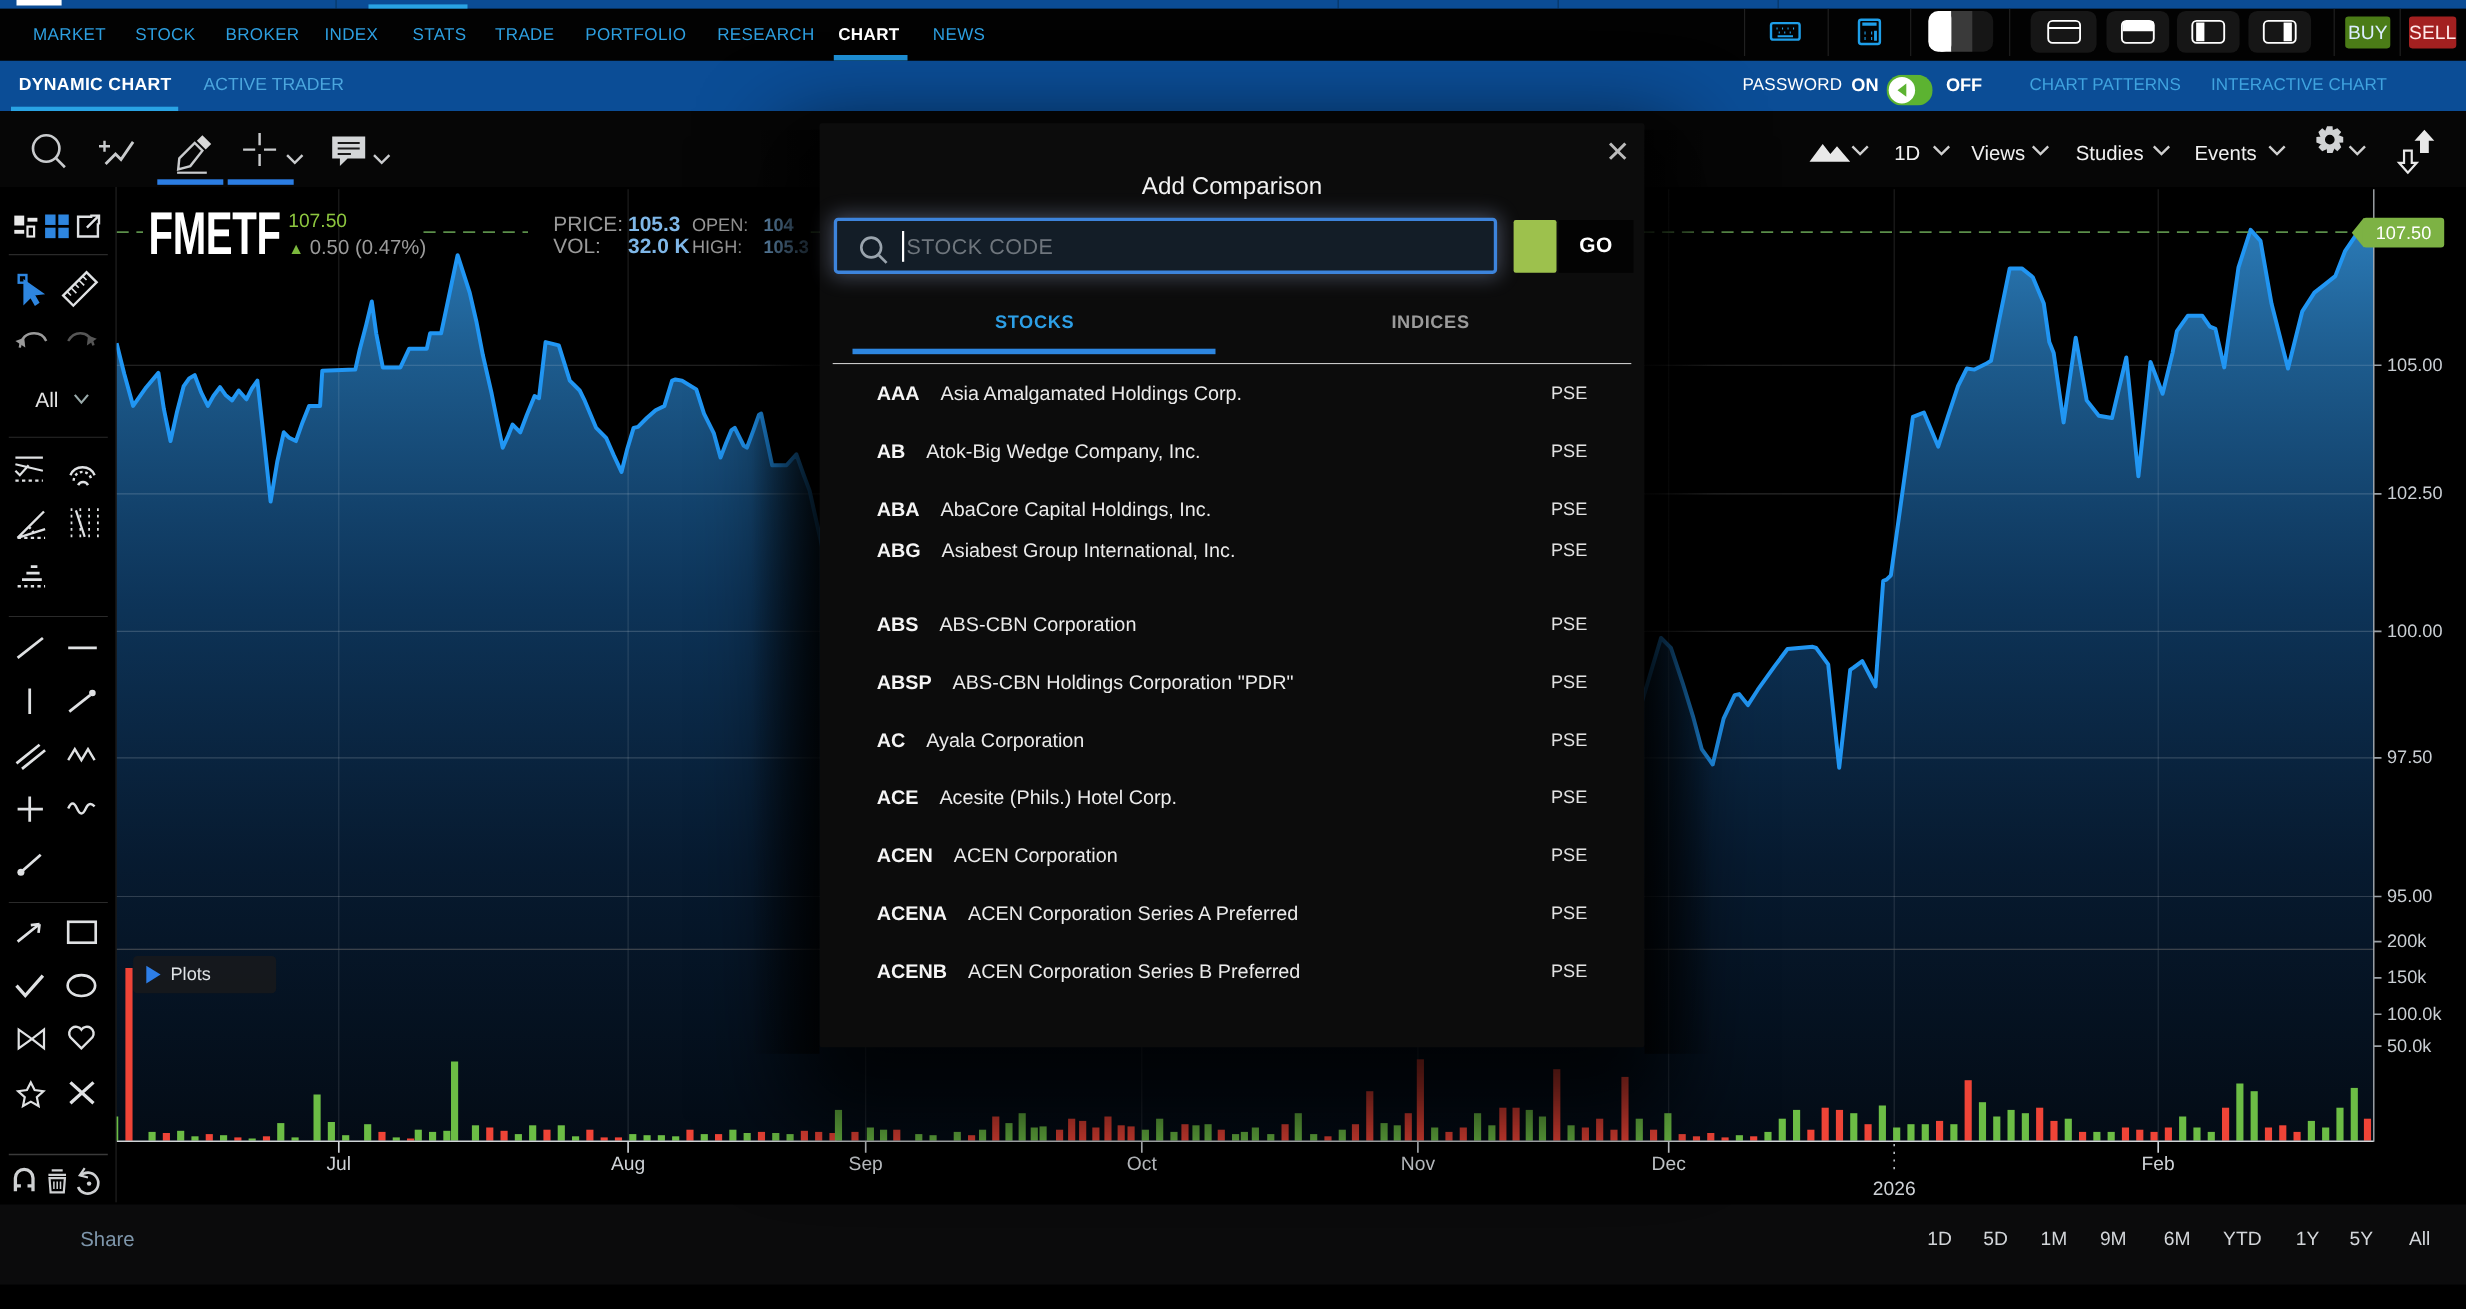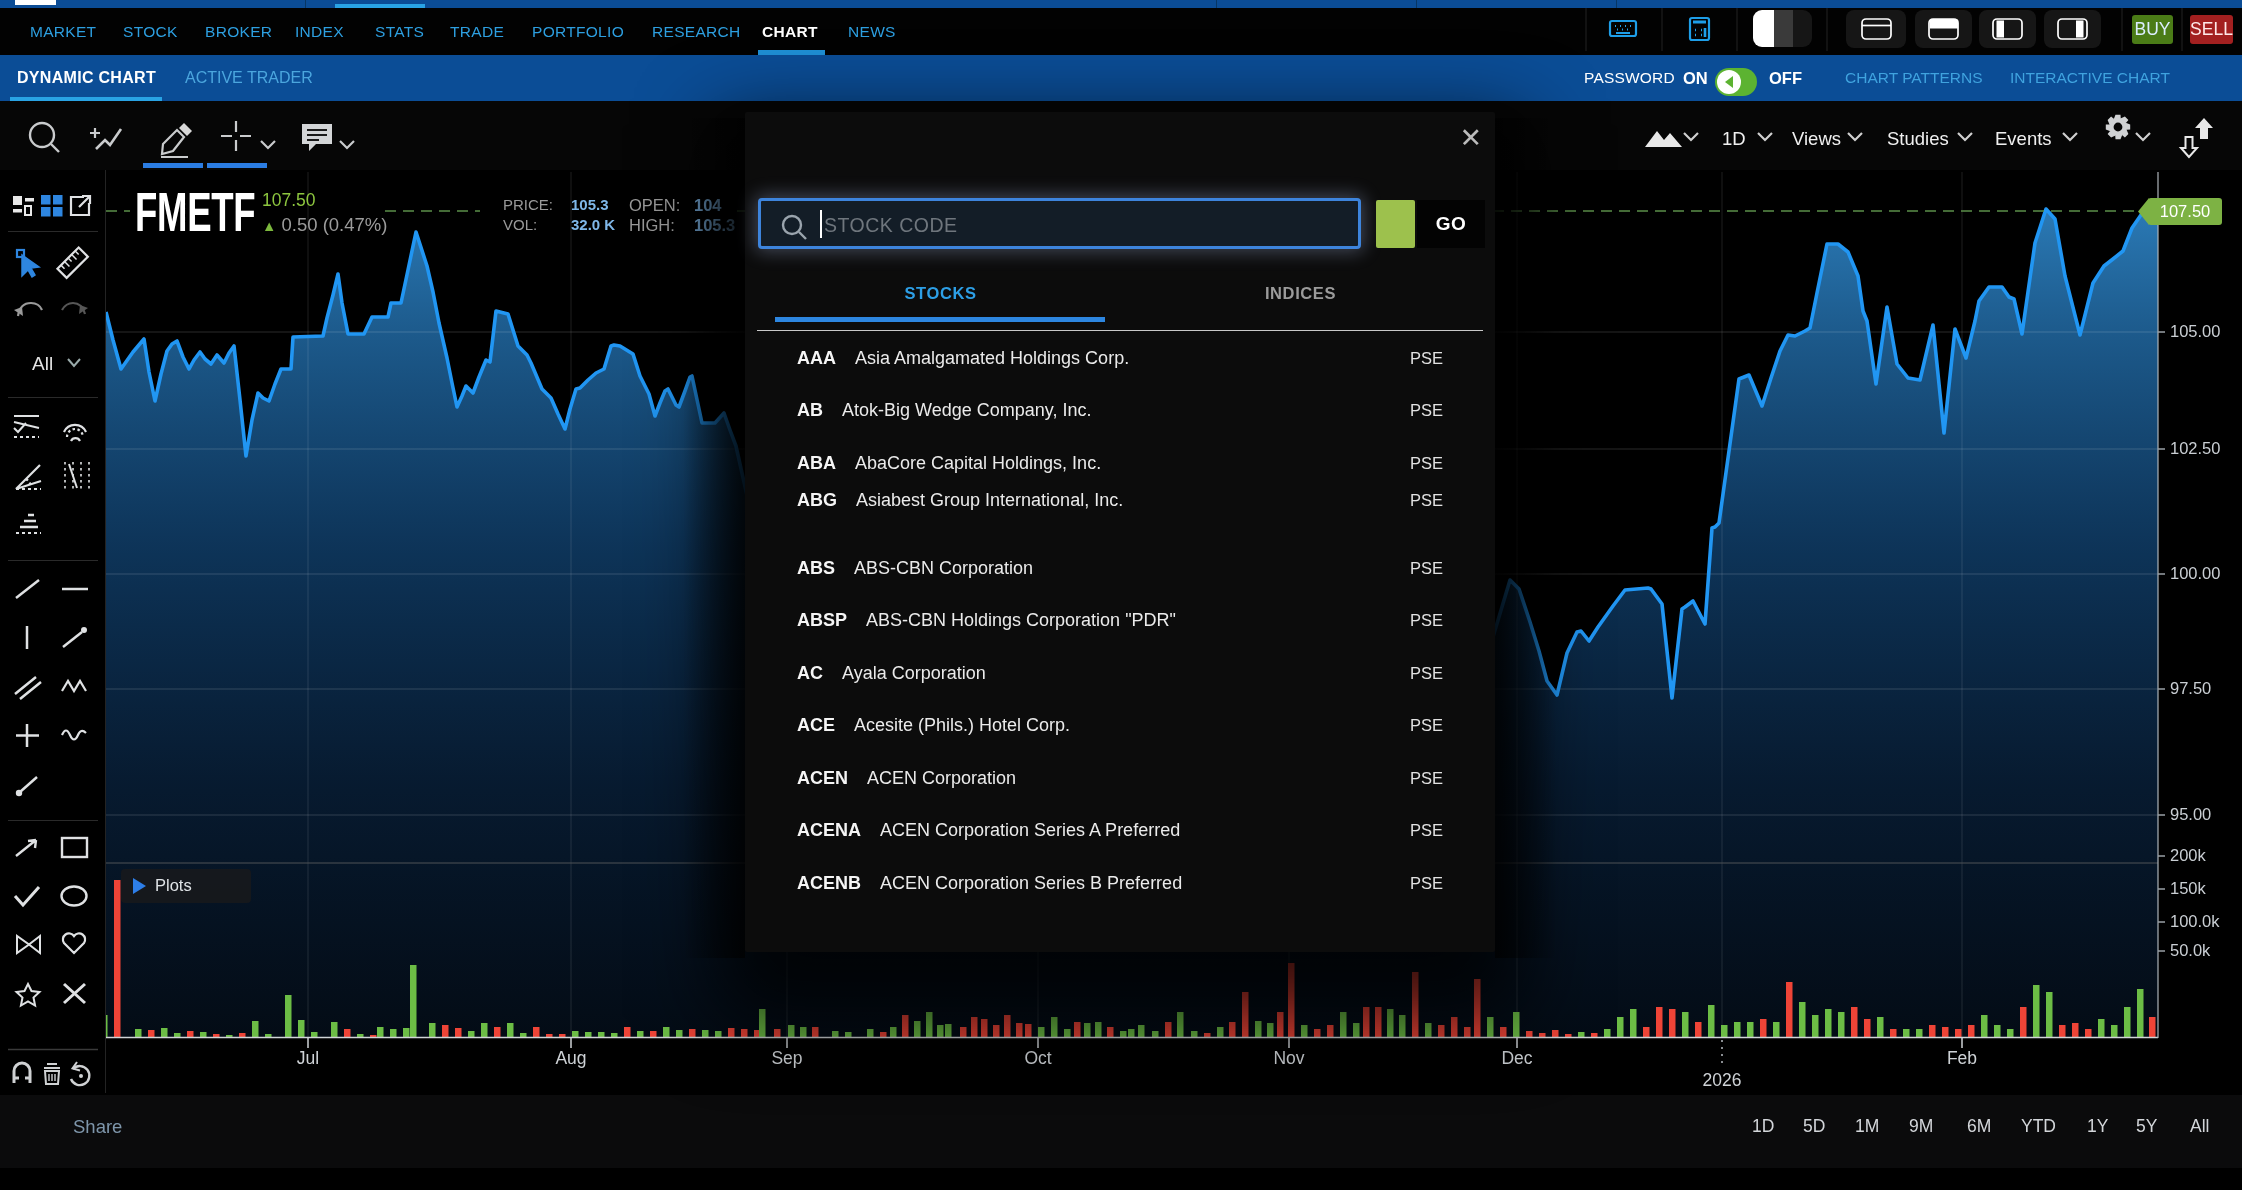--- a/index.html
+++ b/index.html
@@ -503,30 +503,31 @@
 <text x="2185" y="217" font-size="16.5" fill="#fff" text-anchor="middle">107.50</text>
 </g>
 </svg></div>
 <div id="hdr">
   <div style="position:absolute;left:0;top:-6px;font-size:55px;font-weight:bold;color:#fff;transform:scaleX(0.665);transform-origin:left top;line-height:55px;letter-spacing:-0.5px">FMETF</div>
   <div style="position:absolute;left:127px;top:2px;white-space:nowrap">
     <div style="font-size:17.5px;color:#8dc63f;line-height:14px">107.50</div>
     <div style="font-size:18.5px;color:#9b9b9b;line-height:16px;margin-top:10px"><span style="color:#7cb83d;font-size:14.5px">▲</span> 0.50 (0.47%)</div>
   </div>
 </div>
-<div class="abs" style="left:503px;top:195px;z-index:3;font-size:15px">
+<div class="abs" style="left:503px;top:195px;z-index:3;font-size:19px">
   <div style="line-height:20px"><span style="color:#9a9a9a;display:inline-block;width:68px">PRICE:</span><span style="color:#7fb7e8;font-weight:bold">105.3</span></div>
   <div style="line-height:20px"><span style="color:#9a9a9a;display:inline-block;width:68px">VOL:</span><span style="color:#7fb7e8;font-weight:bold">32.0 K</span></div>
 </div>
 <div class="abs" style="left:629px;top:195px;z-index:3;font-size:16.5px">
   <div style="line-height:20px"><span style="color:#9a9a9a;display:inline-block;width:65px">OPEN:</span><span style="color:#7fb7e8;font-weight:bold">104</span></div>
   <div style="line-height:20px"><span style="color:#9a9a9a;display:inline-block;width:65px">HIGH:</span><span style="color:#7fb7e8;font-weight:bold">105.3</span></div>
 </div>
 <div id="modal">
   <div class="close">✕</div>
+  <h1>Add Comparison</h1>
   <div id="searchbox">
         <svg class="abs" style="left:18px;top:11px" width="32" height="32" viewBox="0 0 32 32">
     <circle cx="13" cy="13" r="9" fill="none" stroke="#9aa4ad" stroke-width="2.4"></circle>
     <line x1="20" y1="20" x2="27" y2="27" stroke="#9aa4ad" stroke-width="2.4"></line>
         </svg>
     <div class="caret"></div>
     <span class="ph">STOCK CODE</span>
   </div>
   <div id="greenbtn"></div>
   <div id="gobtn">GO</div>

